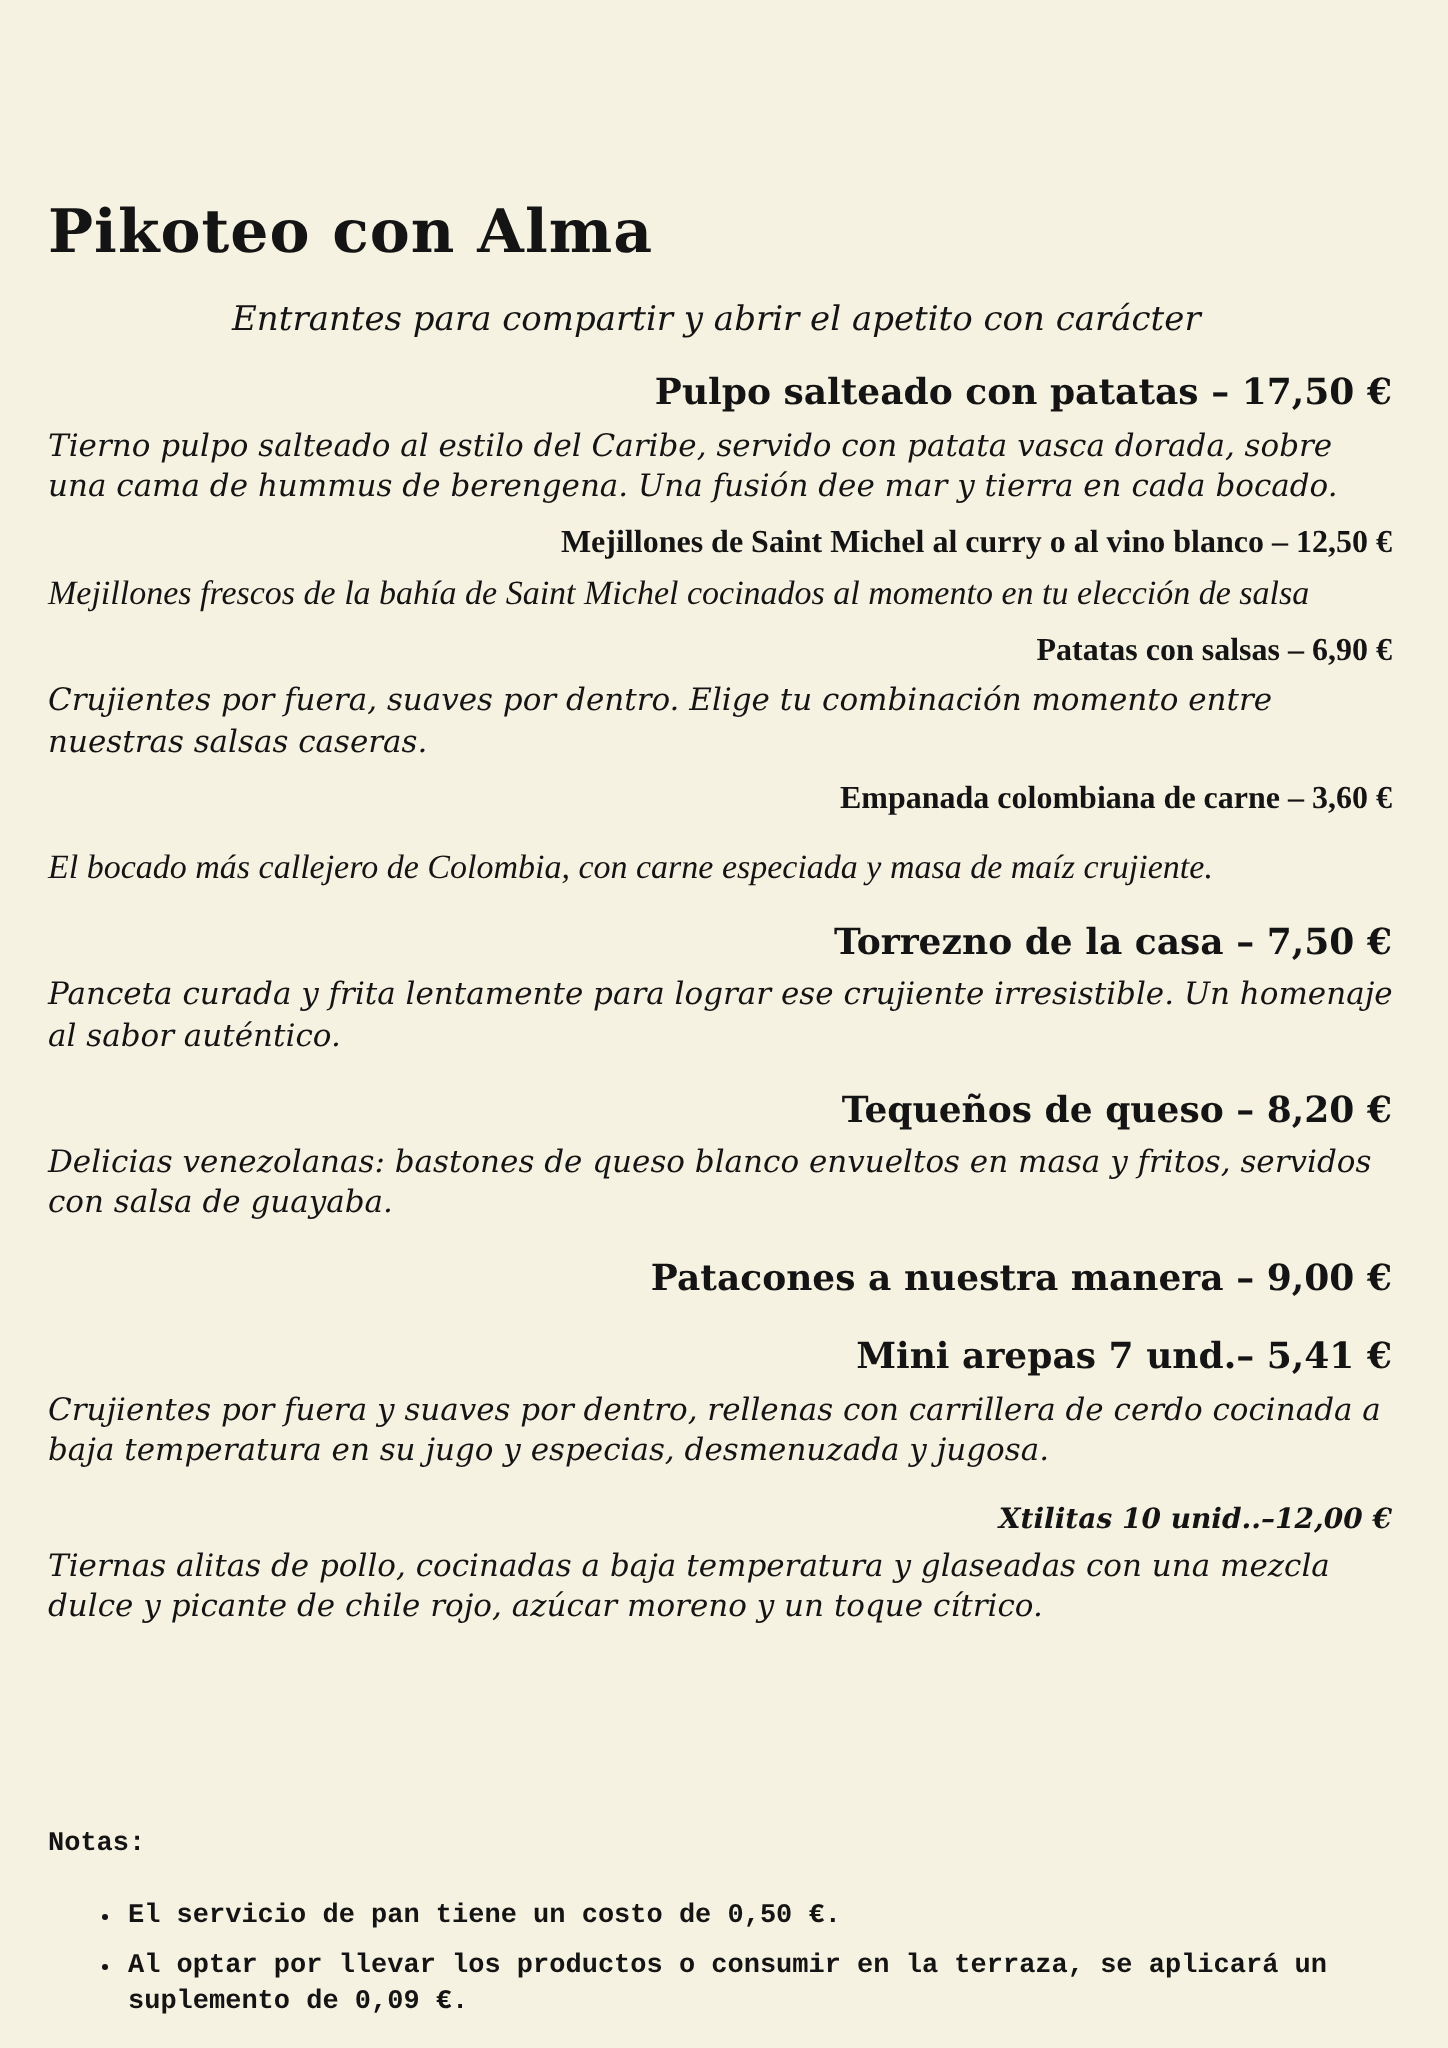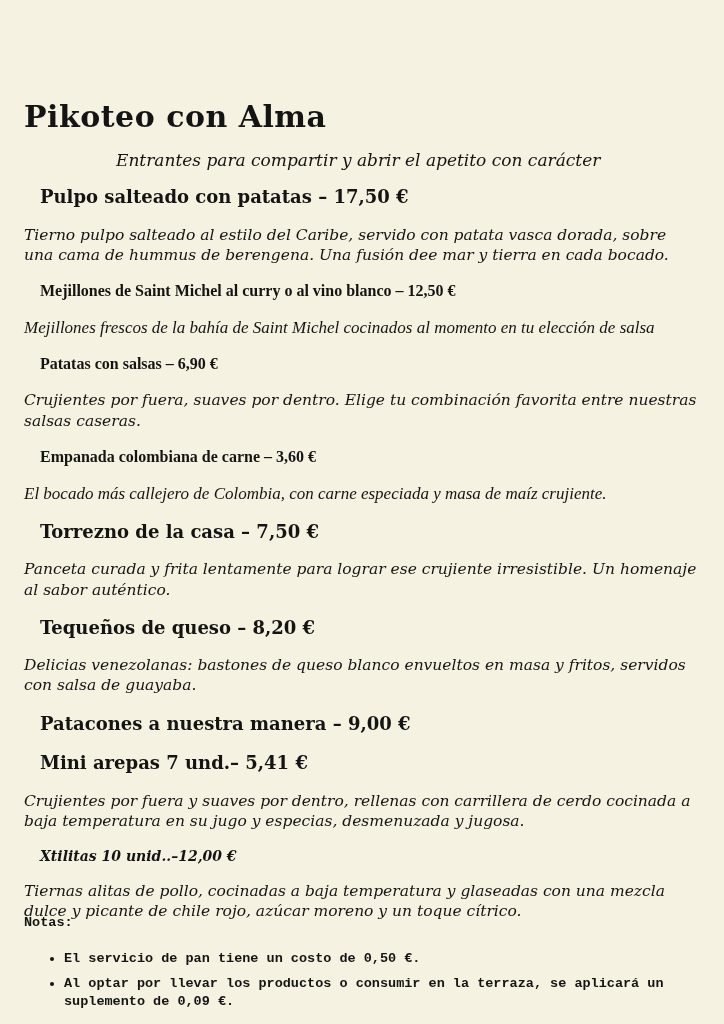--- a/index.html
+++ b/index.html
@@ -43,21 +43,22 @@
     margin-bottom: 9px;
   }
   .menu-item.gap-lg {
     margin-bottom: 17px;
   }
   .item-heading {
     font-family: "DejaVu Serif", serif;
     font-weight: 700;
     font-size: 18px;
     line-height: 1.25;
-    margin: 16px;
+    margin: 4px;
+    text-align: right;
   }
   .item-heading.condensed {
     font-family: "Liberation Serif", serif;
     font-size: 16px;
     letter-spacing: 0px;
   }
   .item-heading.bold-italic {
     font-style: italic;
     font-size: 14px;
   }
@@ -115,21 +116,21 @@
       <p class="item-desc">Tierno pulpo salteado al estilo del Caribe, servido con patata vasca dorada, sobre una cama de hummus de berengena. Una fusión dee mar y tierra en cada bocado.</p>
     </div>
 
     <div class="menu-item">
       <h2 class="item-heading condensed">Mejillones de Saint Michel al curry o al vino blanco – 12,50 €</h2>
       <p class="item-desc alt">Mejillones frescos de la bahía de Saint Michel cocinados al momento en tu elección de salsa</p>
     </div>
 
     <div class="menu-item">
       <h2 class="item-heading condensed">Patatas con salsas – 6,90 €</h2>
-      <p class="item-desc">Crujientes por fuera, suaves por dentro. Elige tu combinación favorita entre nuestras salsas caseras.</p>
+      <p class="item-desc">Crujientes por fuera, suaves por dentro. Elige tu combinación momento entre nuestras salsas caseras.</p>
     </div>
 
     <div class="menu-item gap-lg">
       <h2 class="item-heading condensed">Empanada colombiana de carne – 3,60 €</h2>
       <p class="item-desc alt push-down">El bocado más callejero de Colombia, con carne especiada y masa de maíz crujiente.</p>
     </div>
 
     <div class="menu-item gap-lg">
       <h2 class="item-heading">Torrezno de la casa – 7,50 €</h2>
       <p class="item-desc">Panceta curada y frita lentamente para lograr ese crujiente irresistible. Un homenaje al sabor auténtico.</p>

